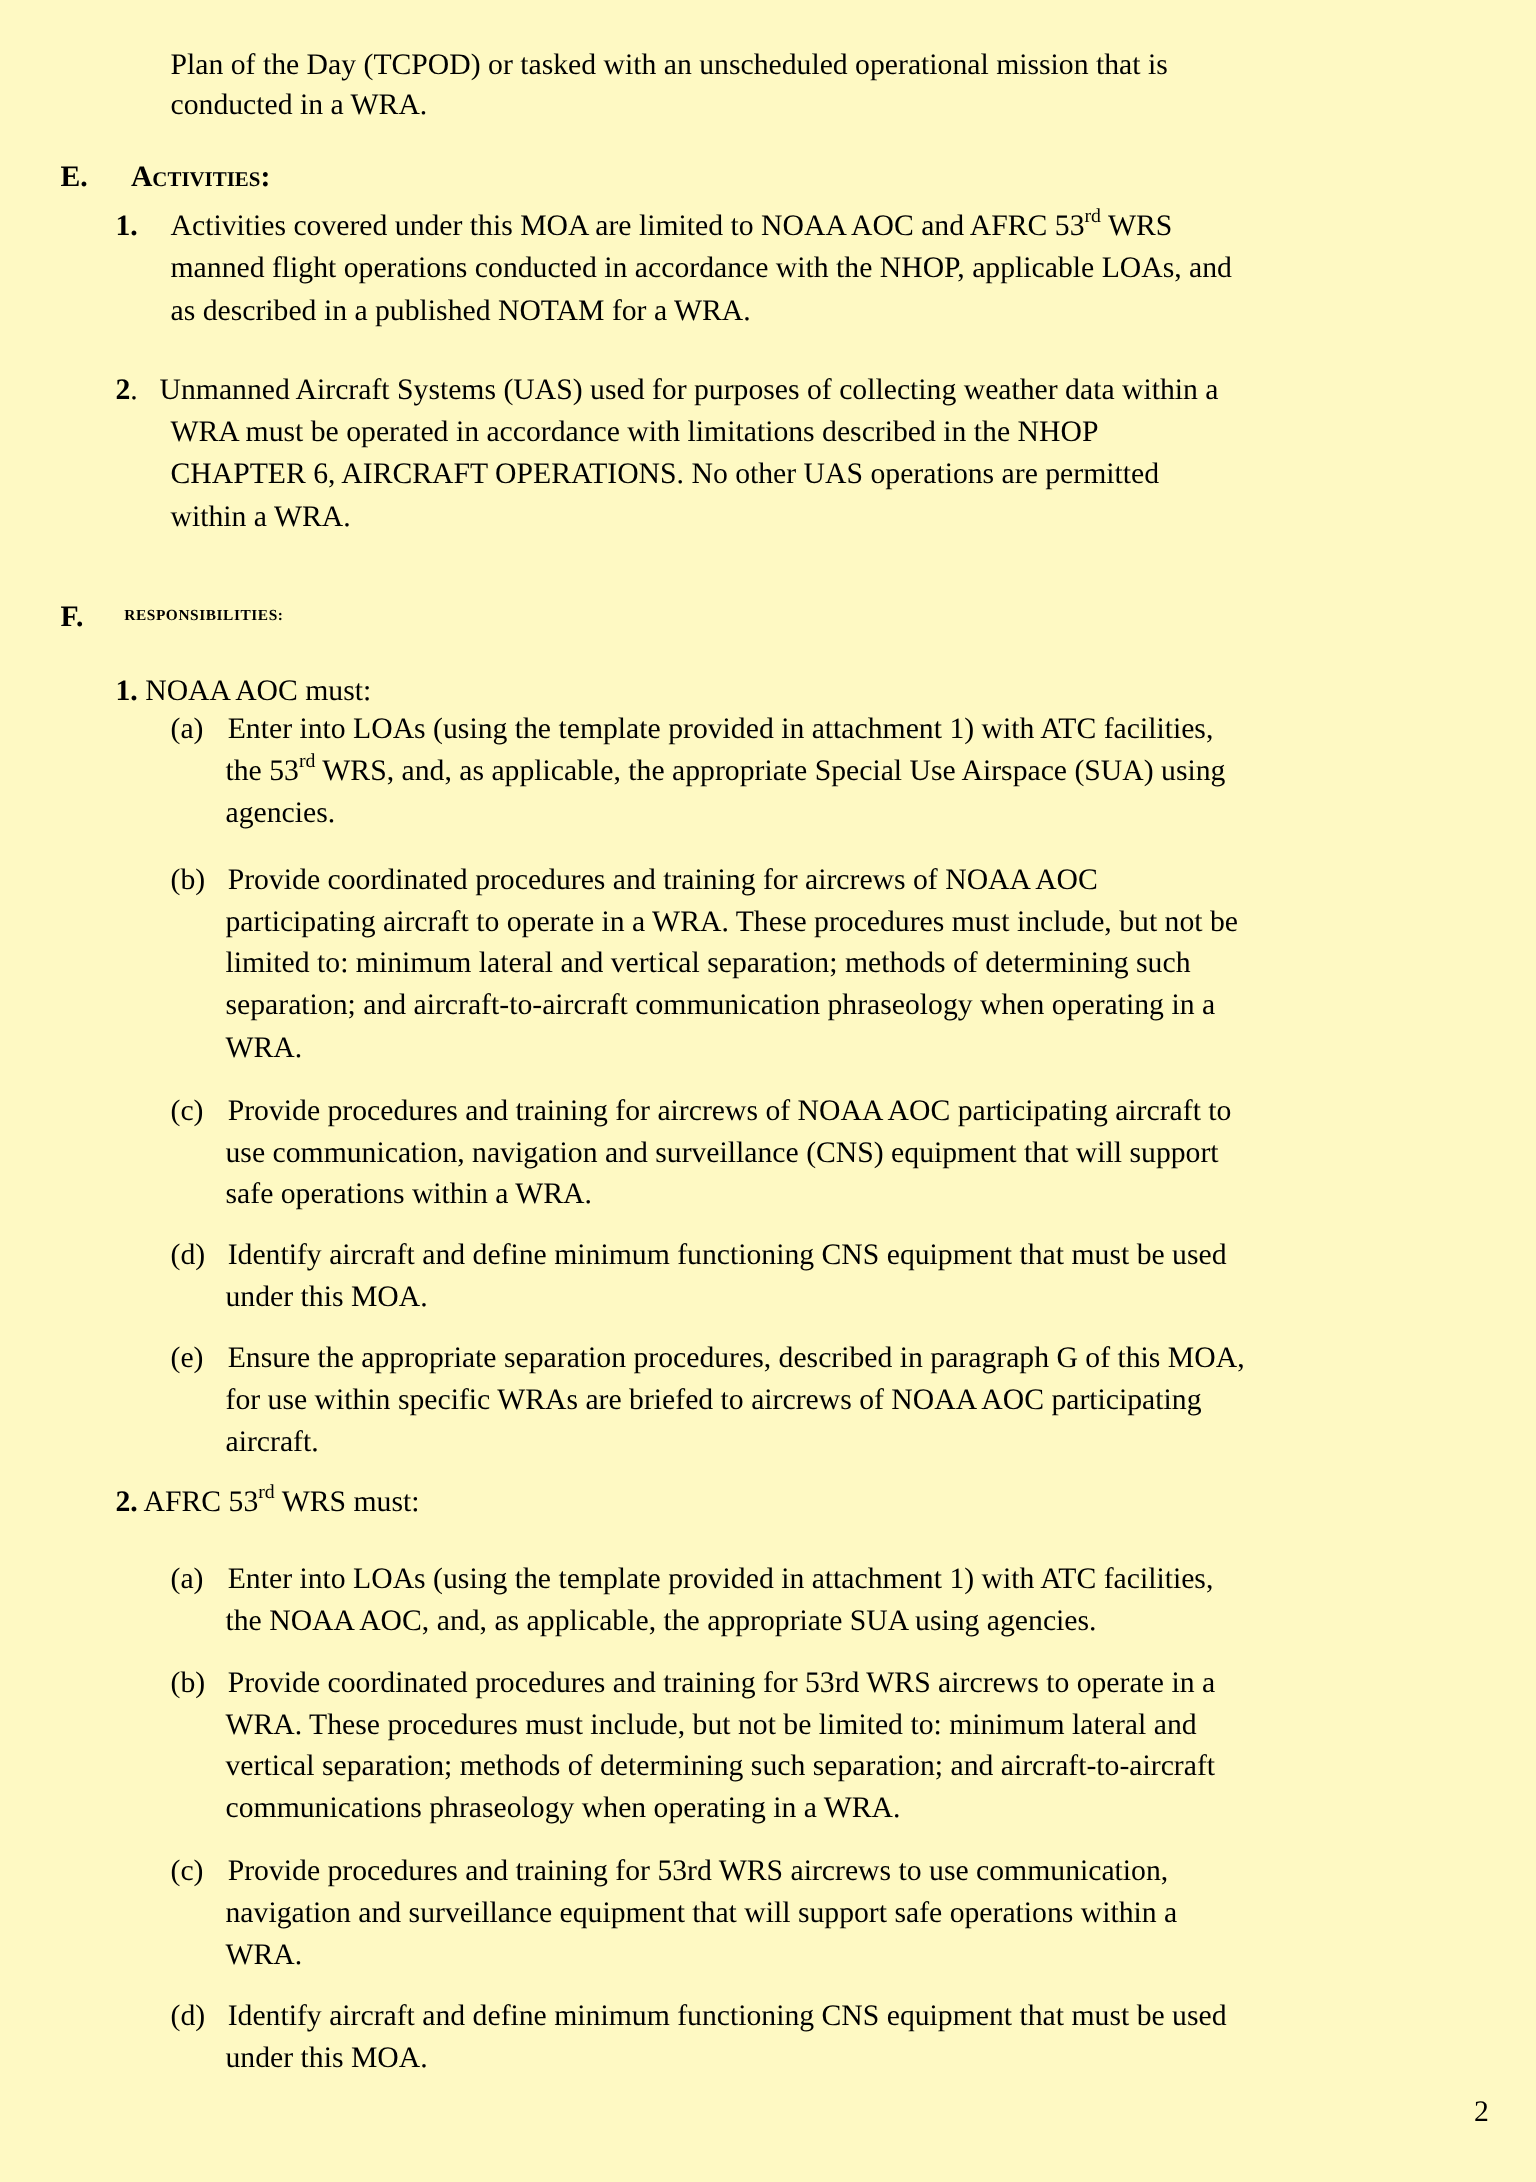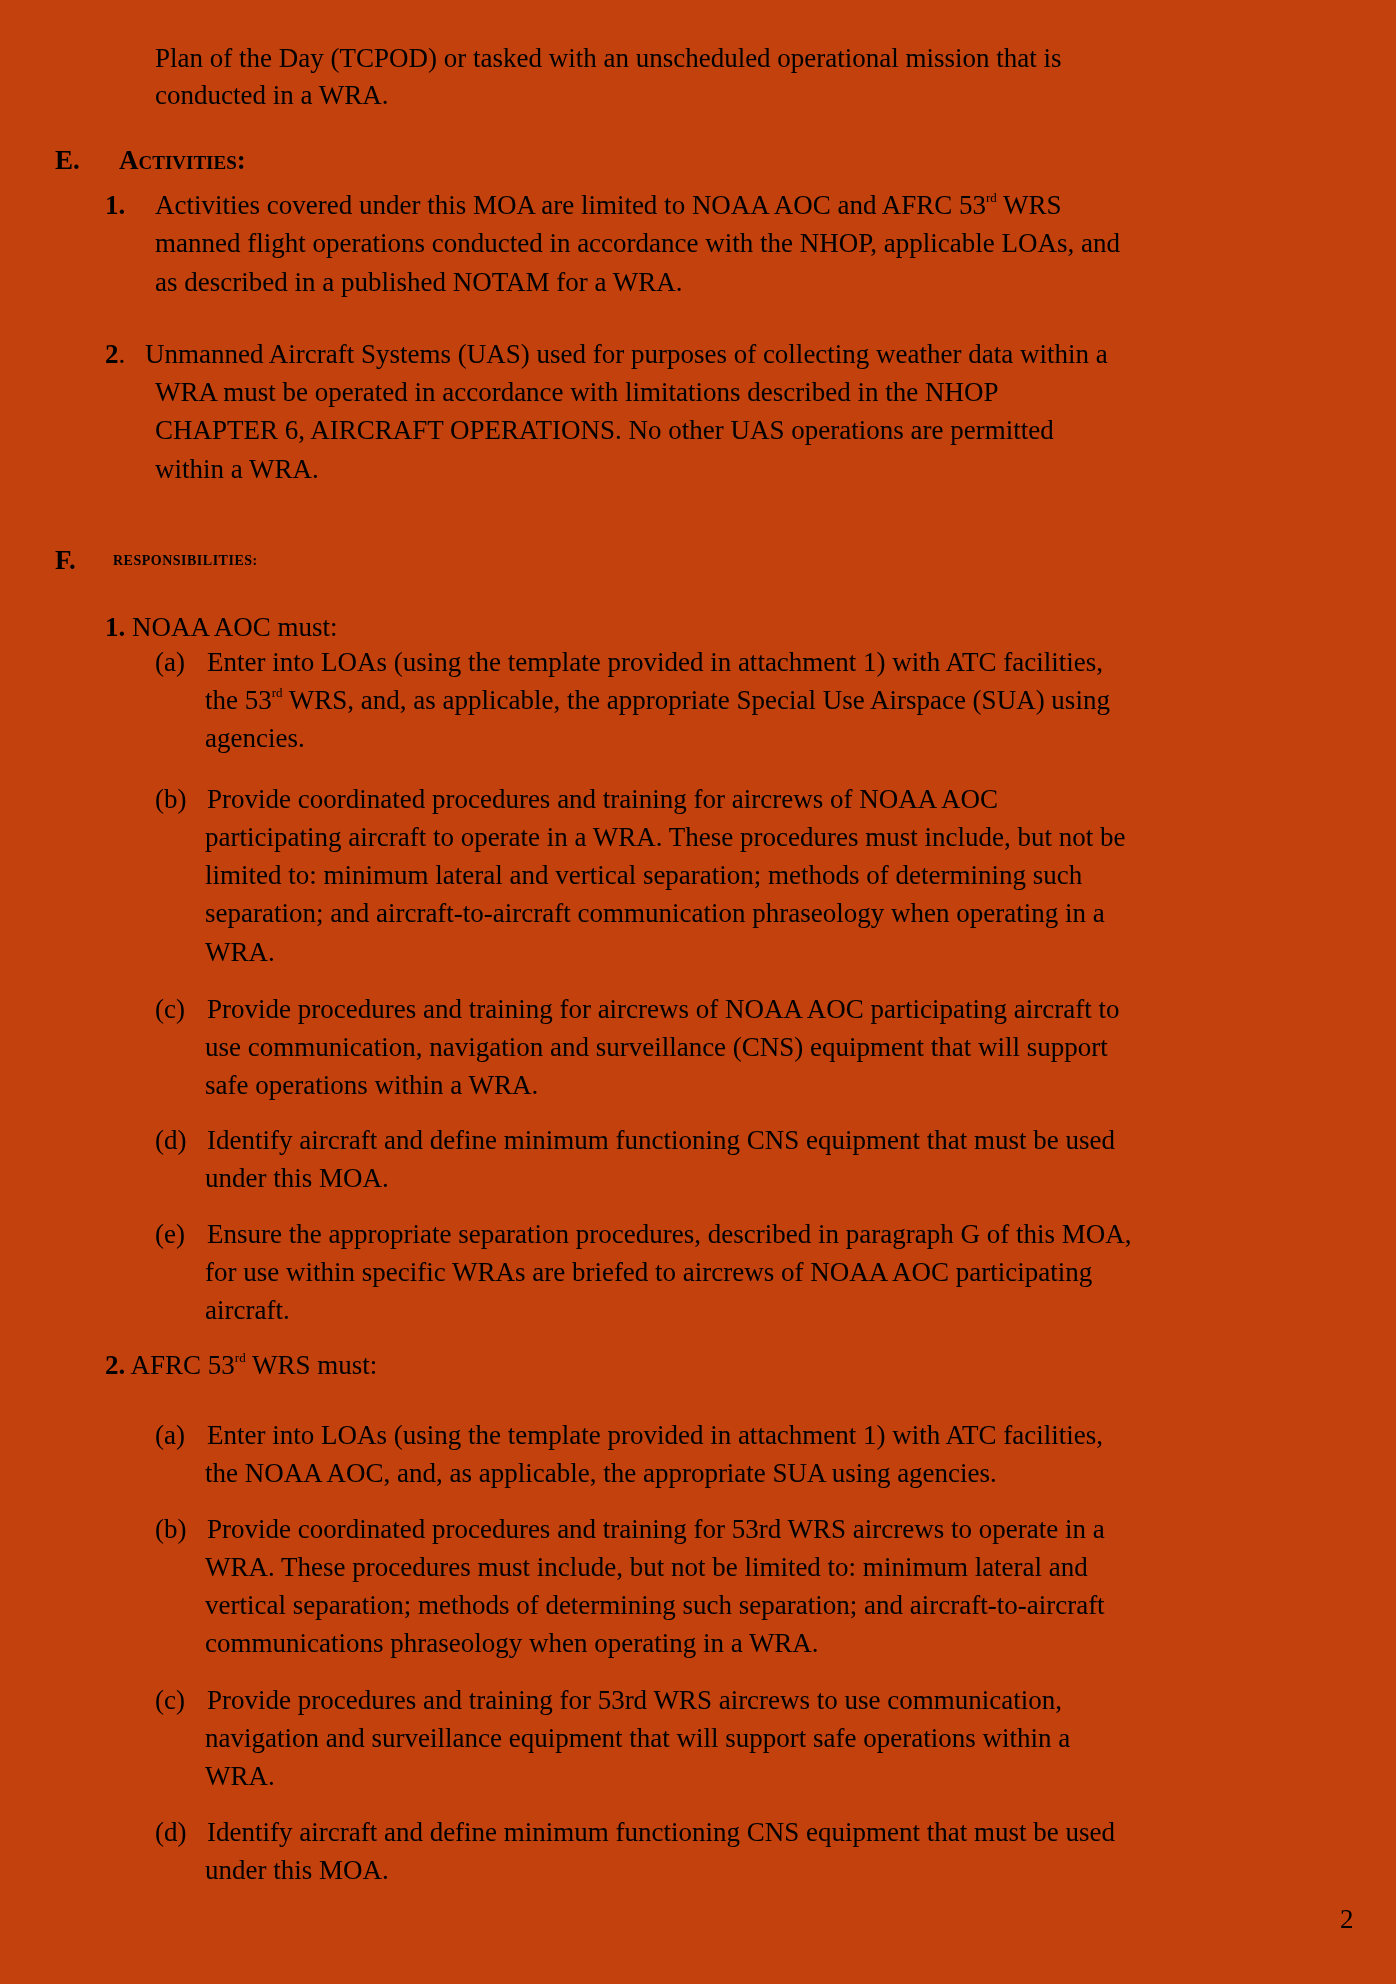--- a/index.html
+++ b/index.html
@@ -1,23 +1,23 @@
 <!DOCTYPE html>
 <html><head>
 <meta charset="utf-8">
 <style>
   html, body { margin: 0; padding: 0; background: #ffffff; }
   body { width: 1396px; height: 1984px; position: relative; overflow: hidden;
          font-family: "Liberation Serif", "DejaVu Serif", serif; color: #000; }
-  .page { position: absolute; left: 0; top: 0; width: 1396px; height: 1984px; background: #c2410c; }
+  .page { position: absolute; left: 0; top: 0; width: 1396px; height: 1984px; background: #fef9c3; }
   .ln { position: absolute; font-size: 27px; line-height: 27px; white-space: nowrap; }
   .b { font-weight: bold; }
   .sc { font-weight: bold; font-variant: small-caps; }
   .tinycaps { font-weight: bold; font-size: 14px; letter-spacing: 0.5px; }
-  sup { font-size: 13px; line-height: 0; position: relative; top: -2px; vertical-align: super; font-family: Liberation Serif, serif; }
+  sup { font-size: 18px; line-height: 0; position: relative; top: -2px; vertical-align: super; font-family: Liberation Serif, serif; }
   .pagenum { position: absolute; font-size: 27px; line-height: 27px; }
 </style>
 </head>
 <body>
 
 <div class="page" id="page">
     <div class="ln " style="left: 155px; top: 45px;">Plan of the Day (TCPOD) or tasked with an unscheduled operational mission that is</div>
     <div class="ln " style="left: 155px; top: 82px;">conducted in a WRA.</div>
     <div class="ln b" style="left: 55px; top: 147px;">E.</div>
     <div class="ln sc" style="left: 107px; top: 147px; margin-left: 12px;">Activities:</div>

